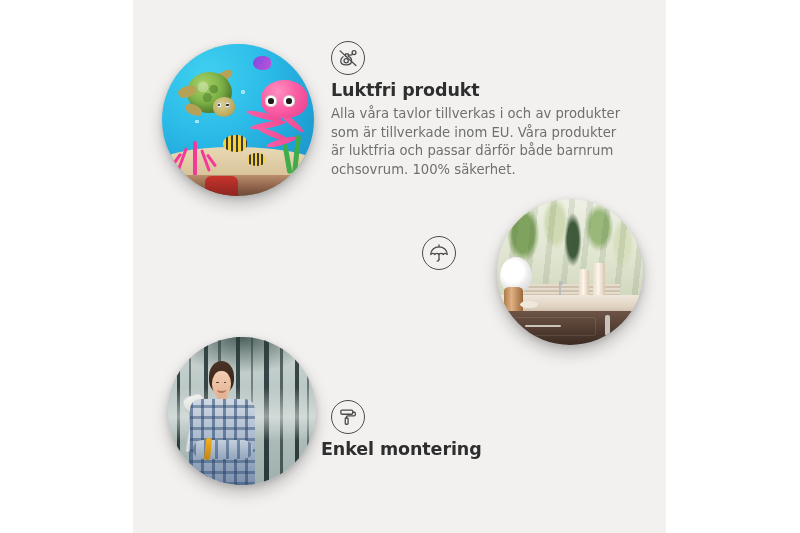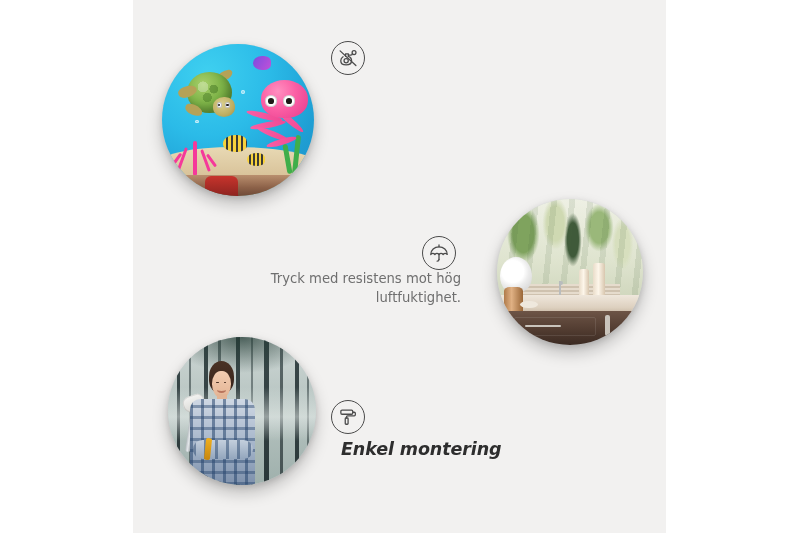--- a/index.html
+++ b/index.html
@@ -376,21 +376,21 @@
   #feature-1-photo { left: 29px;  top: 44px;  width: 152px; height: 152px; }
   #feature-1-icon  { left: 198px; top: 41px; }
   #feature-1-text  { left: 198px; top: 80px;  width: 292px; }
 
   #feature-2-photo { left: 364px; top: 199px; width: 146px; height: 146px; }
   #feature-2-icon  { left: 289px; top: 236px; }
   #feature-2-text  { left: 60px;  top: 270px; width: 268px; }
 
   #feature-3-photo { left: 35px;  top: 337px; width: 148px; height: 148px; }
   #feature-3-icon  { left: 198px; top: 400px; }
-  #feature-3-text  { left: 208px; top: 439px; width: 292px; font-style: italic; }
+  #feature-3-text  { left: 188px; top: 439px; width: 292px; }
 </style>
 </head>
 <body>
 
 <div id="page-root">
   <div class="canvas">
 
     <div class="feature">
 
       <div class="photo" id="feature-1-photo">
@@ -444,20 +444,22 @@
           <path d="M6.6 10.6c-1.6 1-2.5 2.6-2.5 4.3 0 2.9 2.6 4.6 5.9 4.6s5.9-1.7 5.9-4.6c0-2.2-1.5-4-3.6-4.7"></path>
           <path d="M9.3 10.1V7.6h3.1v2.4"></path>
           <path d="M12.4 8.8h2.6c1 0 1.8-.8 1.8-1.8"></path>
           <circle cx="18.6" cy="6.1" r="2.1"></circle>
           <circle cx="10" cy="14.9" r="2.3"></circle>
           <line x1="3.4" y1="4.2" x2="20.6" y2="20.2"></line>
         </svg>
       </div>
 
       <div class="txt align-left" id="feature-1-text">
+        <h2>Luktfri produkt</h2>
+        <p>Alla våra tavlor tillverkas i och av produkter som är tillverkade inom EU. Våra produkter är luktfria och passar därför både barnrum ochsovrum. 100% säkerhet.</p>
       </div>
     </div>
 
     <div class="feature">
 
       <div class="photo" id="feature-2-photo">
         <div class="scene">
           <div class="bath-wall"></div>
           <div class="bath-backsplash"></div>
           <div class="bath-faucet">
@@ -480,21 +482,20 @@
       <div class="icon-badge" id="feature-2-icon">
         <svg width="22" height="22" viewBox="0 0 24 24" fill="none" stroke="#4b4b4b" stroke-width="1.4" stroke-linecap="round" stroke-linejoin="round">
           <path d="M3 13.6c0-4.8 4-8.4 9-8.4s9 3.6 9 8.4c-1.5-1.5-3-1.5-4.5 0-1.5-1.5-3-1.5-4.5 0-1.5-1.5-3-1.5-4.5 0-1.5-1.5-3-1.5-4.5 0z"></path>
           <line x1="12" y1="13.6" x2="12" y2="19"></line>
           <path d="M12 19c0 1.1-.9 1.9-2 1.9"></path>
           <line x1="12" y1="3.2" x2="12" y2="5.2"></line>
         </svg>
       </div>
 
       <div class="txt align-right" id="feature-2-text">
-        <p>Tryck med resistens mot hög luftfuktighet.</p>
       </div>
     </div>
 
     <div class="feature">
 
       <div class="photo" id="feature-3-photo">
         <div class="scene">
           <div class="forest-bg">
             <div class="trunk t1"></div>
             <div class="trunk t2"></div>

